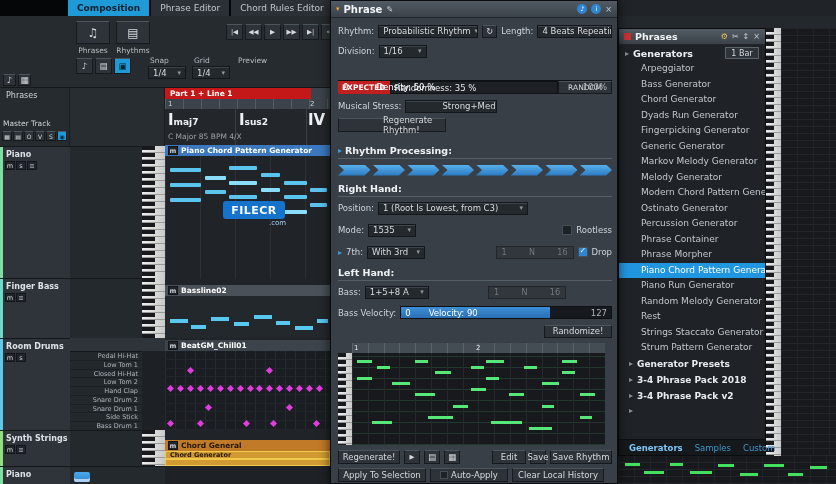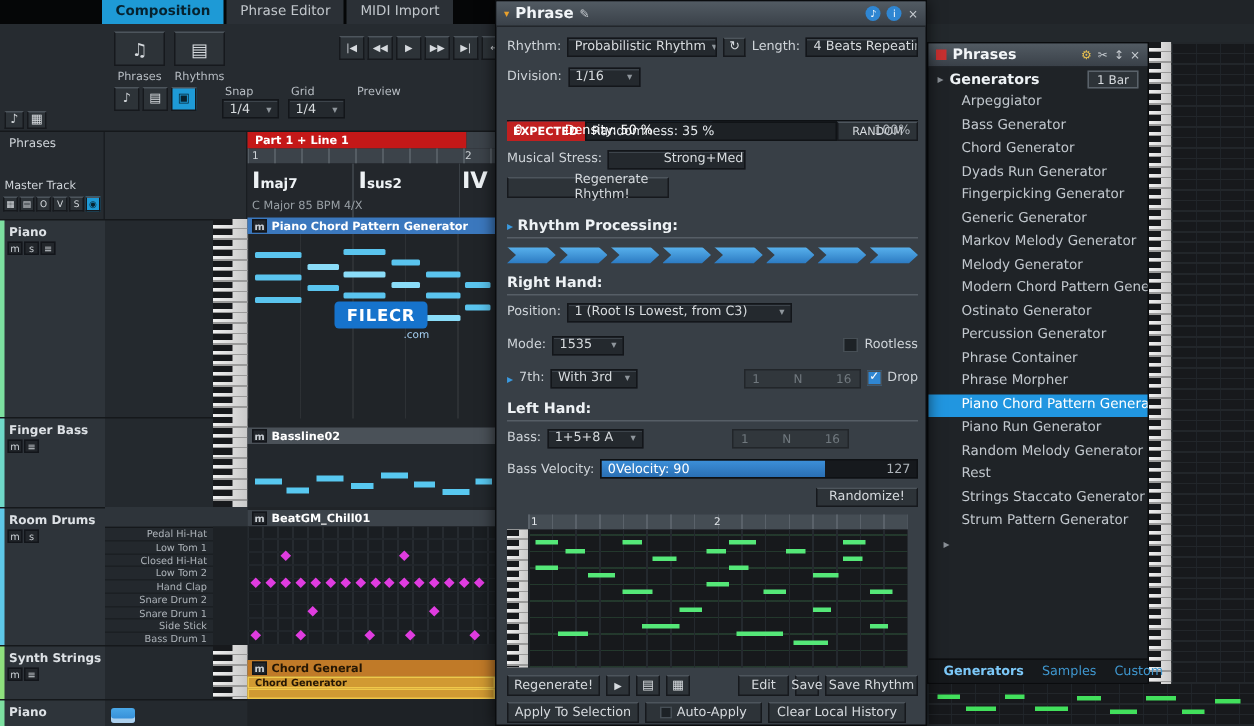--- a/index.html
+++ b/index.html
@@ -145,20 +145,23 @@
   <div class="tabbar abs" style="left:0;top:0;width:618px;height:16px;">
     <div style="display:flex;">
 
     <div class="tab active">
           <span>Composition</span>
         </div>
         <div class="tab">
           <span>Phrase Editor</span>
         </div>
         <div class="tab">
+          <span>Chord Rules Editor</span>
+        </div>
+        <div class="tab">
           <span>MIDI Import</span>
         </div>
       </div>
   </div>
 
   <div class="toolbar abs" style="left:0;top:16px;width:330px;height:72px;">
     <div class="btn abs" style="left:76px;top:5px;width:34px;height:23px;font-size:12px;">
       <span>♫</span>
     </div>
     <div class="tinylbl abs" style="left:72px;top:30px;width:42px;text-align:center;">Phrases</div>
@@ -504,20 +507,35 @@
         <div class="gitem"><span>Percussion Generator</span></div>
         <div class="gitem"><span>Phrase Container</span></div>
         <div class="gitem"><span>Phrase Morpher</span></div>
         <div class="gitem selected"><span>Piano Chord Pattern Generator</span></div>
         <div class="gitem"><span>Piano Run Generator</span></div>
         <div class="gitem"><span>Random Melody Generator</span></div>
         <div class="gitem"><span>Rest</span></div>
         <div class="gitem"><span>Strings Staccato Generator</span></div>
         <div class="gitem"><span>Strum Pattern Generator</span></div>
       </div>
+    <div>
+
+    <div class="psec">
+          <span class="tri"></span>
+          <span>Generator Presets</span>
+        </div>
+        <div class="psec">
+          <span class="tri"></span>
+          <span>3-4 Phrase Pack 2018</span>
+        </div>
+        <div class="psec">
+          <span class="tri"></span>
+          <span>3-4 Phrase Pack v2</span>
+        </div>
+      </div>
     <div class="psec" style="height:14px;">
         <span class="tri"></span>
       </div>
     <div class="btabs abs" style="left:0;bottom:0;width:146px;height:16px;">
 
     <span class="btab active"><span>Generators</span></span>
         <span class="btab"><span>Samples</span></span>
         <span class="btab"><span>Custom</span></span>
       </div>
   </div>
@@ -659,21 +677,21 @@
           <span>16</span>
       </div>
       <div style="width:42px;"></div>
     </div>
 
     <div class="drow" style="top:305px;height:13px;">
       <span class="lbl">Bass Velocity:</span>
       <div class="slider" style="flex:1;">
         <div class="fill" style="width: 71%;"></div>
         <span style="margin-left:4px;">0</span>
-        <span style="">Velocity: 90</span>
+        <span style="margin-left:18px;">Velocity: 90</span>
         <span style="margin-left:auto;margin-right:4px;color:#aeb4ba;">127</span>
       </div>
     </div>
 
     <div class="drow" style="top:323px;justify-content:center;">
       <div class="btn" style="margin-left:auto;width:68px;height:13px;">
           <span>Randomize!</span>
         </div>
     </div>
 

